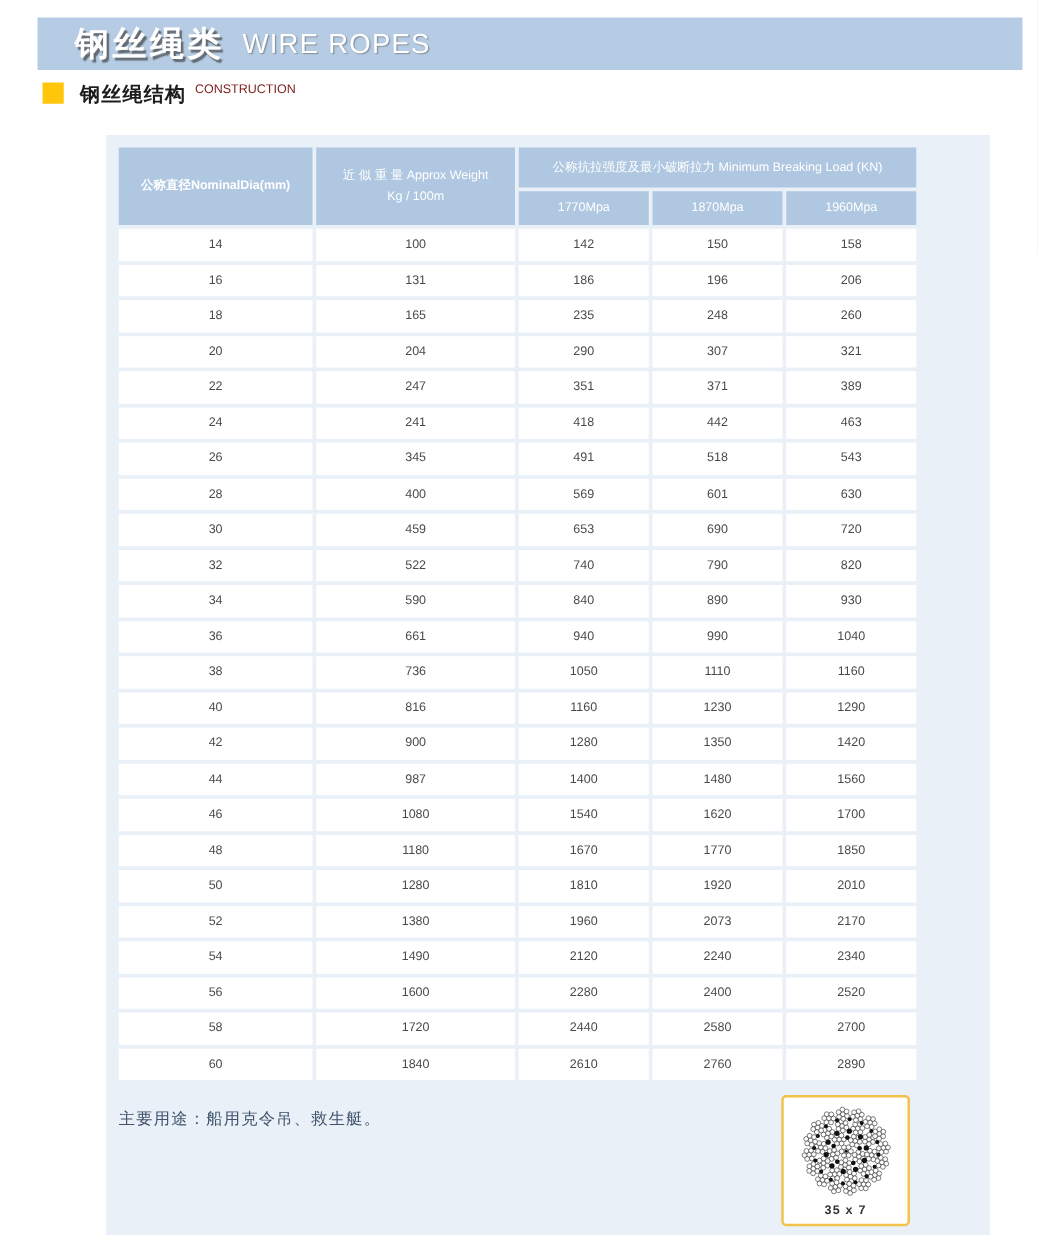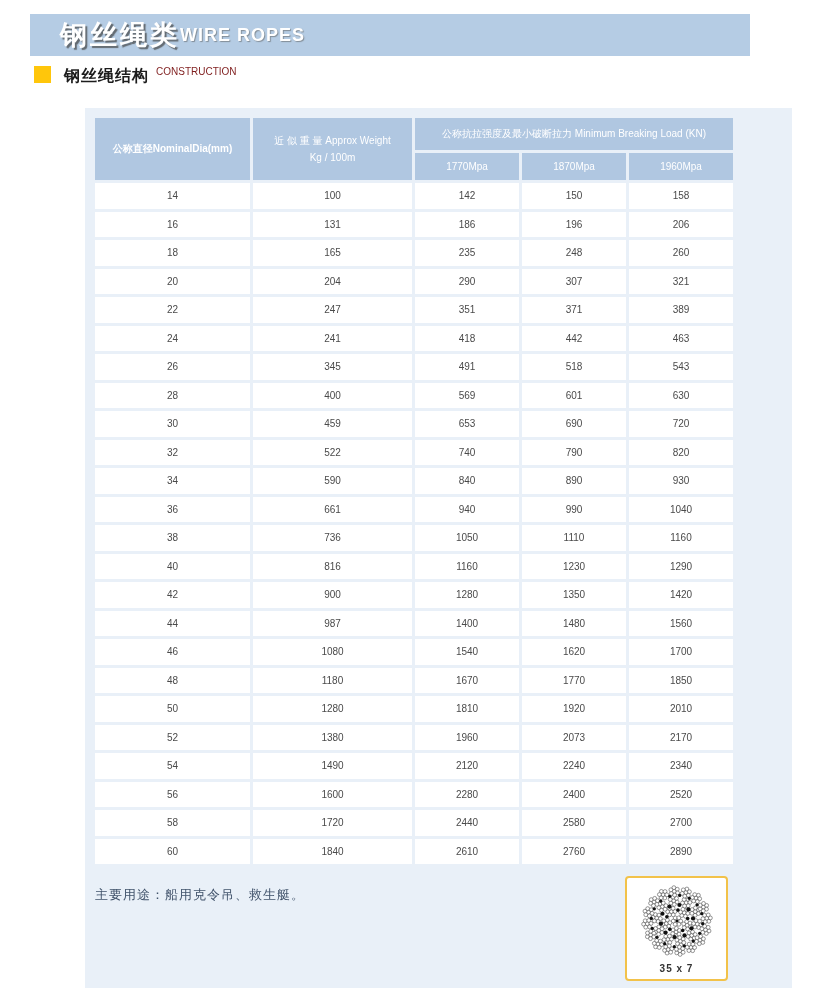--- a/index.html
+++ b/index.html
@@ -3,30 +3,30 @@
 <meta charset="utf-8">
 <style>
   html,body { margin:0; padding:0; }
   body {
     width:830px; height:1000px; position:relative; background:#ffffff;
     font-family:"Liberation Sans", sans-serif; overflow:hidden;
   }
 
   
   .banner {
-    position:absolute; left:30px; top:14px; width:720px; height:42px;
+    position:absolute; left:30px; top:14px; width:788px; height:42px;
     background:#b5cce4; display:flex; align-items:center; padding-left:30px;
     box-sizing:border-box;
   }
   .banner-zh {
     font-size:27px; font-weight:bold; color:#ffffff; letter-spacing:3px;
     text-shadow:2px 2px 1px rgba(90,95,100,0.9);
   }
   .banner-en {
-    font-size:18px; font-weight:bold; color:#ffffff; 
+    font-size:22px; font-weight:normal; color:#ffffff; margin-left:14px;
     letter-spacing:1px; text-shadow:1px 1px 1px rgba(110,115,120,0.7);
   }
 
   
   .section-title { position:absolute; left:34px; top:66px; display:flex; align-items:flex-start; }
   .bullet { width:17px; height:17px; background:#ffc60b; margin-right:13px; }
   .section-zh { font-size:16px; font-weight:bold; color:#1c1c1c; letter-spacing:1px; }
   .section-en { font-size:10px; font-weight:normal; color:#7f1d1d; margin-left:7px; }
 
   

